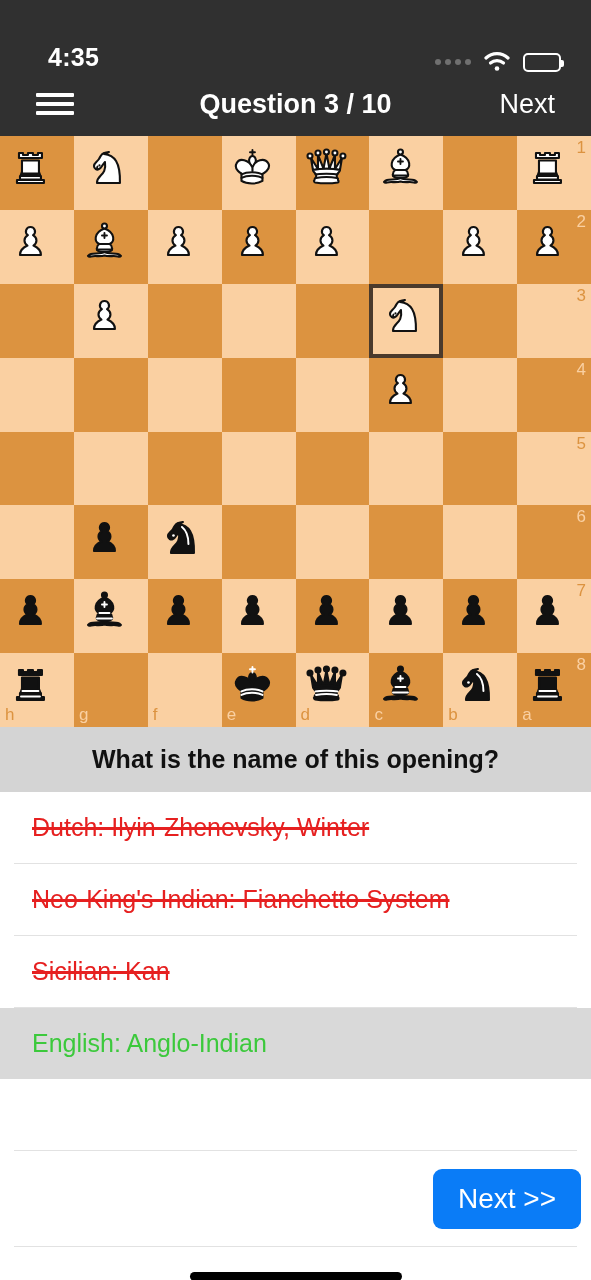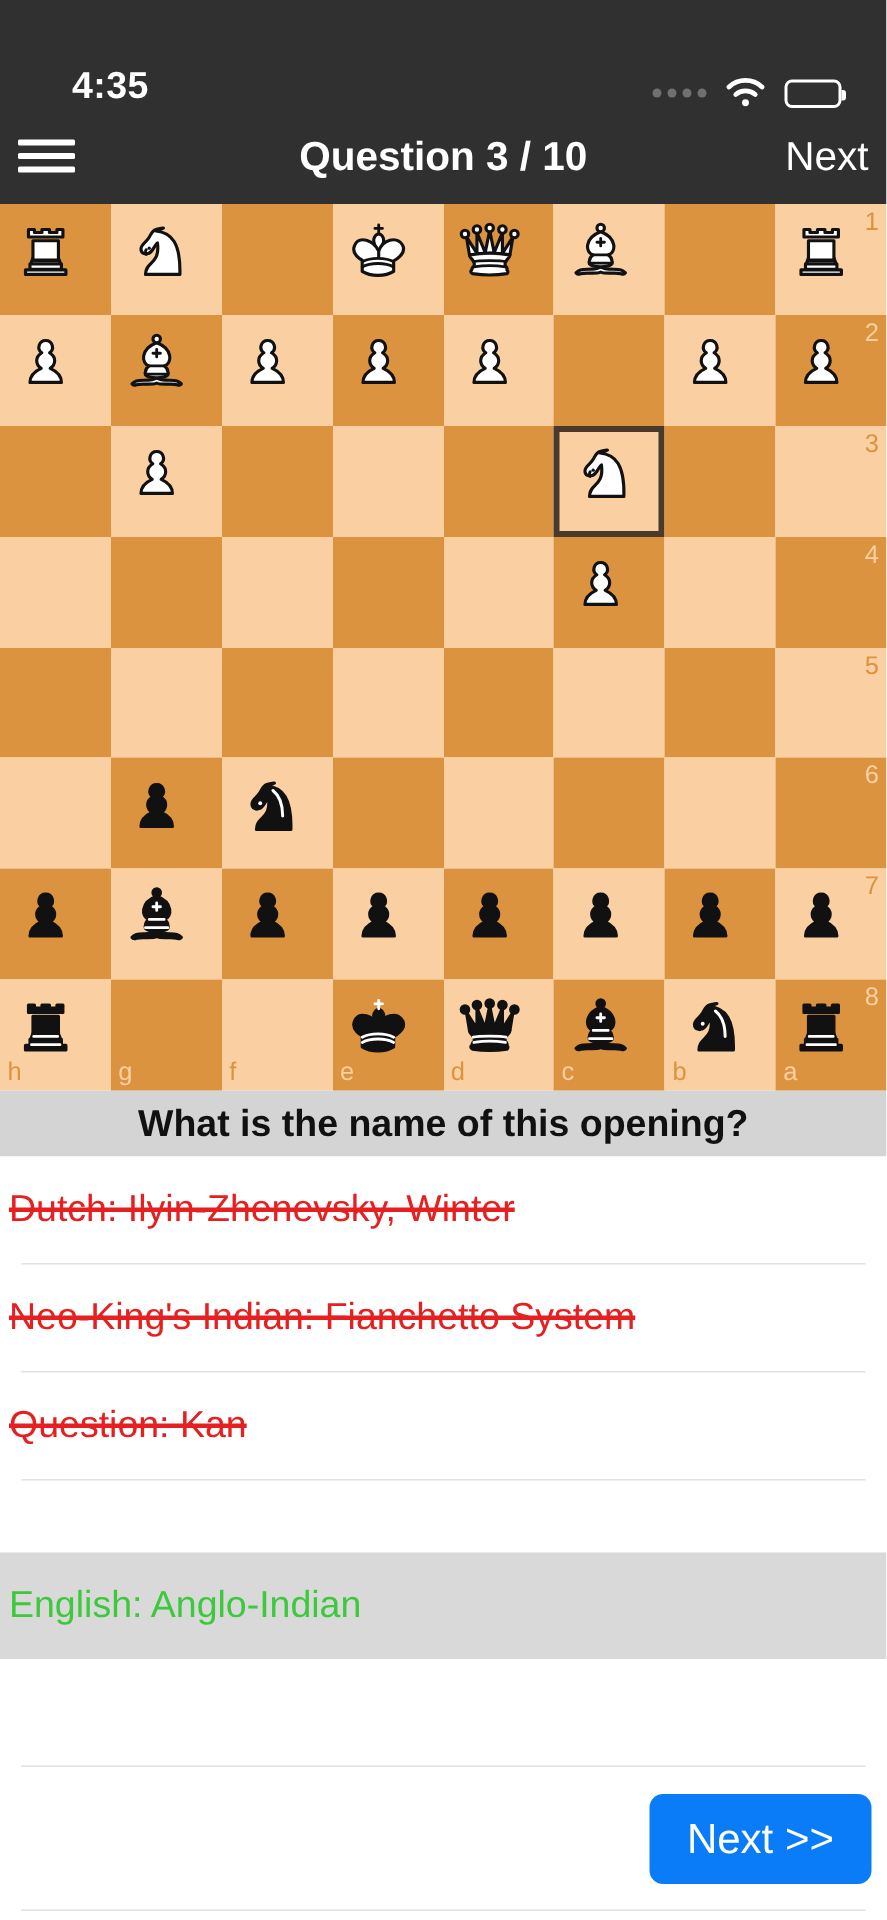--- a/index.html
+++ b/index.html
@@ -75,21 +75,21 @@
     border-radius: 2px;
   }
 
   
   .nav-bar {
     height: 64px;
     background: #303030;
     display: flex;
     align-items: center;
     position: relative;
-    padding: 0 12px;
+    padding: 0 36px;
     box-sizing: border-box;
   }
   .hamburger {
     width: 38px;
     height: 26px;
     display: flex;
     flex-direction: column;
     justify-content: space-between;
     cursor: pointer;
     padding: 2px 0;
@@ -161,49 +161,48 @@
     pointer-events: none;
   }
   .coord.rank { top: 3px; right: 5px; }
   .coord.file { bottom: 4px; left: 5px; }
   .sq.light .coord { color: #DC9340; }
   .sq.dark  .coord { color: #FAD0A2; }
 
   
   .question-bar {
     background: #d4d4d4;
-    height: 44px;
+    height: 65px;
     display: flex;
     align-items: center;
     justify-content: center;
     color: #111111;
     font-size: 25px;
     font-weight: bold;
   }
 
   
   .answers { background: #ffffff; }
   .answer {
     height: 71px;
     display: flex;
     align-items: center;
-    padding-left: 6px;
+    padding-left: 32px;
     font-size: 25px;
     box-sizing: border-box;
     cursor: pointer;
   }
   .answer.wrong {
     color: #e62020;
     text-decoration: line-through;
     text-decoration-thickness: 2.5px;
   }
   .answer.correct {
     color: #3cc93c;
     background: #d9d9d9;
-    margin-top: 48px;
   }
   .answer.blank { background: #ffffff; }
 
   .divider {
     height: 1px;
     background: #e2e2e2;
     margin: 0 14px;
   }
 
   
@@ -717,21 +716,21 @@
     </div>
   </div>
 
 <div class="question-bar">What is the name of this opening?</div>
 
 <div class="answers" id="answers">
     <div class="answer wrong">Dutch: Ilyin-Zhenevsky, Winter</div>
     <div class="divider"></div>
     <div class="answer wrong">Neo-King's Indian: Fianchetto System</div>
     <div class="divider"></div>
-    <div class="answer wrong">Question: Kan</div>
+    <div class="answer wrong">Sicilian: Kan</div>
     <div class="divider"></div>
     <div class="answer correct">English: Anglo-Indian</div>
     <div class="answer blank"></div>
   </div>
 
 <div class="divider"></div>
 
 <div class="footer">
   <button class="next-button">Next &gt;&gt;</button>
 </div>

